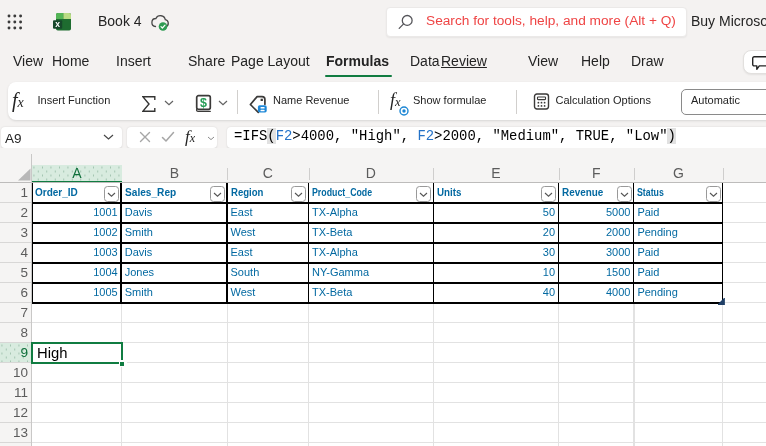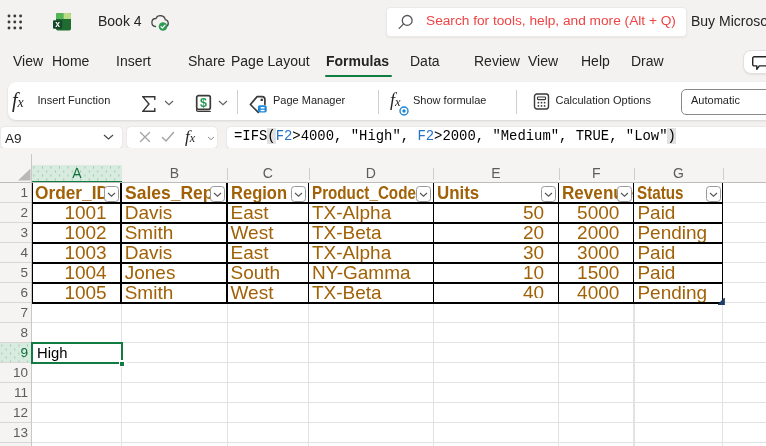--- a/index.html
+++ b/index.html
@@ -42,21 +42,21 @@
          background-size:8.5px 8px, 8.5px 8px; background-position:2px 2.5px, 6.2px 6.5px; }
   #chaborder { left:32px; top:181.4px; width:89.7px; height:2px; background:#107c41; }
   #hdrbottom { left:0px; top:182.3px; width:766px; height:1.2px; background:#bdbcbb; }
   
   .rh { left:0; width:32px; height:20px; color:#5c5c5c; font-size:13.5px; text-align:right; padding-right:4px; line-height:20px; background:#f5f4f3; border-bottom:1px solid #d8d7d6; }
   #rh9 { background-color:#d8ebdf; color:#0f703b;
          background-image:radial-gradient(circle, #a0c2ae 0.75px, transparent 1px), radial-gradient(circle, #a0c2ae 0.75px, transparent 1px);
          background-size:8.5px 8px, 8.5px 8px; background-position:2px 2.5px, 6.2px 6.5px; }
   #rhborder { left:31px; top:154px; width:1px; height:292px; background:#c9c8c7; }
   
-  .cell { background:#fff; font-size:19px; color:#a16207; line-height:19px; padding:0 15px 0 3px; white-space:nowrap; overflow:hidden; }
+  .cell { background:#fff; font-size:11px; color:#0369a1; line-height:19px; padding:0 4px 0 3px; white-space:nowrap; overflow:hidden; }
   .hd { font-weight:bold; }
   .num { text-align:right; }
   .fbtn { width:15px; height:16px; background:#fff; border:1px solid #999; border-radius:3.5px; }
   .fbtn svg { display:block; margin:4.5px auto 0; }
   .hbl { left:31.8px; width:691.4px; height:1.4px; background:#000; }
   .vbl { top:183px; height:120.6px; width:1.4px; background:#000; }
   
   #sel { left:31px; top:342px; width:92px; height:22px; border:2px solid #107c41; background:transparent; }
   #selwhite { left:119px; top:360.2px; width:7.5px; height:7.2px; background:#fff; }
   #selhandle { left:119.9px; top:361.8px; width:4.5px; height:4.5px; background:#107c41; }
@@ -100,21 +100,21 @@
 <div class="abs" id="searchtext">Search for tools, help, and more (Alt + Q)</div>
 <div class="abs" id="buymicro">Buy Microsoft 365</div>
 
 <div class="abs menu" style="left:13px;">View</div>
 <div class="abs menu" style="left:52px;">Home</div>
 <div class="abs menu" style="left:116px;">Insert</div>
 <div class="abs menu" style="left:188px;">Share</div>
 <div class="abs menu" style="left:231px;">Page Layout</div>
 <div class="abs menu" id="menuFormulas" style="left:326px;">Formulas</div>
 <div class="abs menu" style="left:410px;">Data</div>
-<div class="abs menu" style="left:474px;">Review</div>
+<div class="abs menu" style="left:441px;text-decoration:underline;">Review</div>
 <div class="abs menu" style="left:528px;">View</div>
 <div class="abs menu" style="left:581px;">Help</div>
 <div class="abs menu" style="left:631px;">Draw</div>
 <div class="abs" id="menuUnderline"></div>
 <div class="abs" style="left:743px; top:50.4px; width:40px; height:23.3px; background:#fff; border:1px solid #e2e0de; border-radius:8px; box-shadow:0 1px 2px rgba(0,0,0,.07);"></div>
 <svg class="abs" style="left:751.5px; top:55.5px;" width="16" height="15" viewBox="0 0 16 15">
   <path d="M2.2 0.7 h11.5 a1.5 1.5 0 0 1 1.5 1.5 v6.2 a1.5 1.5 0 0 1 -1.5 1.5 h-6.4 l-2.5 3.4 v-3.4 h-2.6 a1.5 1.5 0 0 1 -1.5-1.5 v-6.2 a1.5 1.5 0 0 1 1.5-1.5 z" fill="none" stroke="#242424" stroke-width="1.4" stroke-linejoin="round"></path>
 </svg>
 
 <div class="abs" id="ribbon"></div>
@@ -135,21 +135,21 @@
     <path d="M1 1 l4 3.6 L9 1" fill="none" stroke="#616161" stroke-width="1.2"></path>
   </svg>
 <div class="abs rdiv" style="left:237px;"></div>
 <svg class="abs" style="left:249px; top:94.5px;" width="19" height="19" viewBox="0 0 19 19">
   <path d="M1.4 9.5 L9.3 17.4 M1.4 9.5 L8.1 1.6 H13.1 Q15.9 1.6 15.9 4.4 V9.2" fill="none" stroke="#3b3a39" stroke-width="1.7" stroke-linejoin="round" stroke-linecap="round"></path>
   <rect x="11.6" y="3.7" width="2.3" height="2.3" fill="#3b3a39"></rect>
   <rect x="8.9" y="10.3" width="8.8" height="7.2" rx="1.7" fill="#1d87d7"></rect>
   <rect x="11.5" y="12.1" width="4.1" height="1.4" rx="0.5" fill="#fff"></rect>
   <rect x="11.5" y="14.8" width="4.1" height="1.4" rx="0.5" fill="#fff"></rect>
 </svg>
-<div class="abs rbtxt" style="left:273px;">Page Manager</div>
+<div class="abs rbtxt" style="left:273px;">Name Revenue</div>
 <div class="abs rdiv" style="left:378px;"></div>
 <div class="abs" style="left:390px; top:89.5px; font-family:'Liberation Serif',serif; font-style:italic; font-size:18px; color:#242424;">f<span style="font-size:12.5px;">x</span></div>
 <svg class="abs" style="left:399px; top:105.5px;" width="10" height="10" viewBox="0 0 10 10">
   <circle cx="5" cy="5" r="4" fill="#fff" stroke="#1c86d4" stroke-width="1.4"></circle>
   <circle cx="5" cy="5" r="1.7" fill="#1c86d4"></circle>
 </svg>
 <div class="abs rbtxt" style="left:413px;">Show formulae</div>
 <div class="abs rdiv" style="left:516px;"></div>
 <svg class="abs" style="left:532.5px; top:92.5px;" width="17" height="17" viewBox="0 0 17 17">
   <rect x="1.5" y="1" width="14" height="15" rx="2.4" fill="none" stroke="#3b3a39" stroke-width="1.4"></rect>

